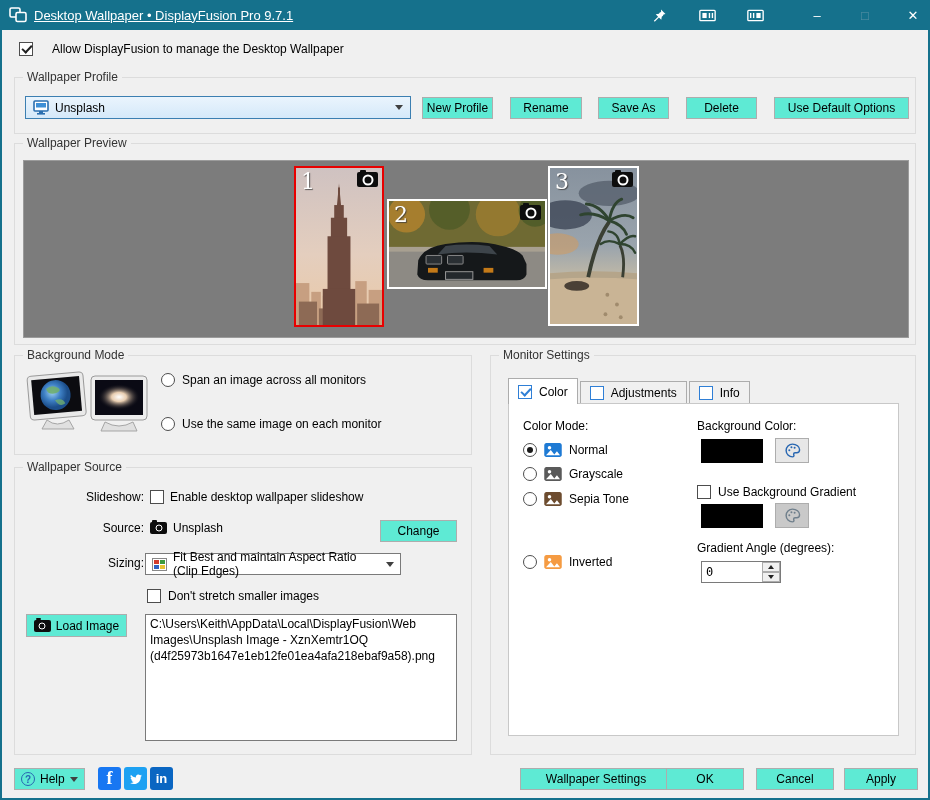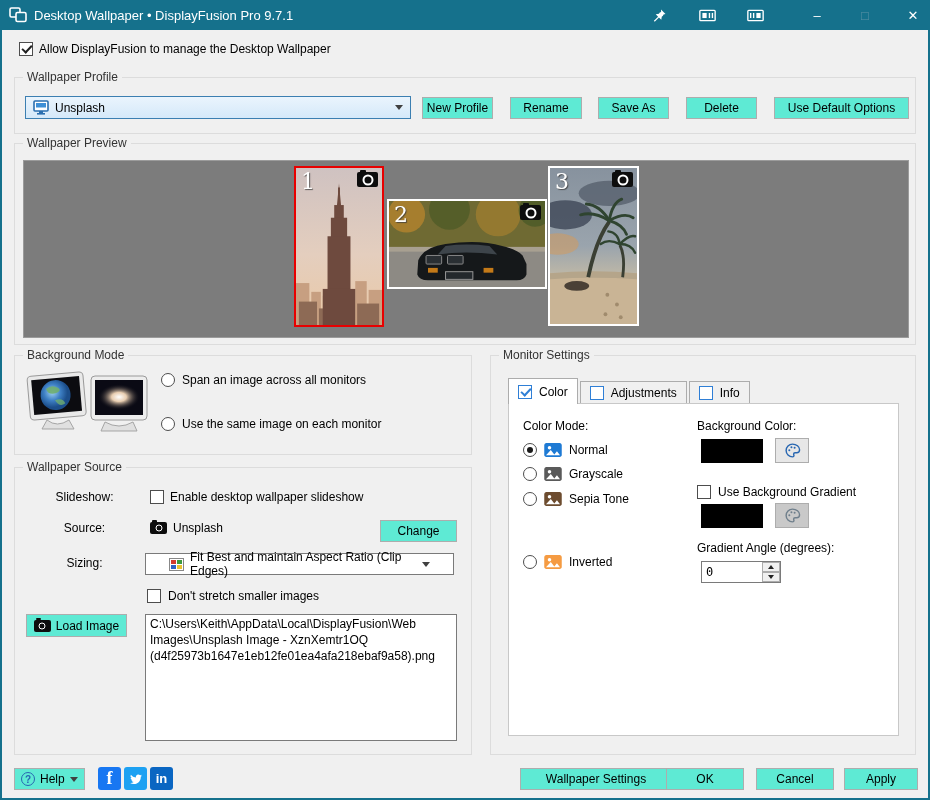--- a/index.html
+++ b/index.html
@@ -4,21 +4,21 @@
 <style>
   * { box-sizing: border-box; }
   body { margin:0; background:#fff; font-family:"Liberation Sans", sans-serif; }
   .window { position:relative; width:930px; height:800px; background:#f0f0f0;
             box-shadow: inset 0 0 0 2px #15718c; font-size:12px; color:#000; overflow:hidden; }
 
   
   .titlebar { position:absolute; left:0; top:0; width:930px; height:30px; background:#15718c;
               display:flex; align-items:center; color:#fff; padding-left:9px; }
   .tb-logo { width:18px; height:16px; margin-right:7px; flex:none; }
-  .tb-title { font-size:13px; }
+  .tb-title { font-size:13px;text-decoration:underline; }
   .tb-controls { margin-left:auto; display:flex; align-items:center; height:100%; }
   .tb-btn { width:34px; height:100%; display:flex; align-items:center; justify-content:center; cursor:default; }
   .tb-btn svg { width:17px; height:15px; }
   .tb-glyph { font-size:13px; line-height:1; }
   .tb-max { color:#5d94a7; }
   .tb-gap { width:14px; }
 
   
   .group { position:absolute; border:1px solid #dcdcdc; }
   .glabel { position:absolute; top:-8px; left:8px; background:#f0f0f0; padding:0 4px; color:#333; }
@@ -27,21 +27,21 @@
   .cb { width:14px; height:14px; background:#fff; border:1px solid #4d4d4d; position:relative; flex:none; display:inline-block; }
   .cb.checked::after { content:""; position:absolute; left:2px; top:2px; width:8px; height:4px;
          border-left:2px solid #222; border-bottom:2px solid #222; transform:rotate(-47deg); }
   .rb { width:14px; height:14px; background:#fff; border:1px solid #4d4d4d; border-radius:50%; position:relative; flex:none; }
   .rb.checked::after { content:""; position:absolute; inset:3px; border-radius:50%; background:#1a1a1a; }
   .hrow { position:absolute; display:flex; align-items:center; gap:7px; height:16px; }
   .arrow-down { width:0; height:0; border-left:4px solid transparent; border-right:4px solid transparent;
                 border-top:5px solid #404040; flex:none; }
 
   
-  .allow-row { position:absolute; left:19px; top:42px; display:flex; align-items:center; gap:6px; }
+  .allow-row { position:absolute; left:19px; top:42px; display:flex; align-items:center; gap:19px; }
 
   
   .g-profile { left:14px; top:77px; width:902px; height:57px; }
   .combo-profile { position:absolute; left:10px; top:18px; width:386px; height:23px;
         background:linear-gradient(#eaf4fd,#d5e9f9); border:1px solid #3c7fb1;
         display:flex; align-items:center; padding:0 7px; gap:6px; }
   .combo-profile .arrow-down { margin-left:auto; }
   .mon-ico { width:16px; height:15px; flex:none; }
 
   
@@ -87,23 +87,23 @@
   .spin-val { position:absolute; left:0; top:0; width:60px; height:20px; border:none; outline:none;
               font-family:"DejaVu Sans Mono", monospace; font-size:12px; padding:2px 4px; background:transparent; }
   .spin-btns { position:absolute; right:0; top:0; width:18px; height:20px; display:flex; flex-direction:column; }
   .spin-b { flex:1; background:#f0f0f0; border:1px solid #acacac; display:flex; align-items:center; justify-content:center; }
   .tri-up { width:0; height:0; border-left:3.5px solid transparent; border-right:3.5px solid transparent; border-bottom:4px solid #222; }
   .tri-dn { width:0; height:0; border-left:3.5px solid transparent; border-right:3.5px solid transparent; border-top:4px solid #222; }
 
   
   .g-source { left:14px; top:467px; width:458px; height:288px; }
   .srow { position:absolute; display:flex; align-items:center; gap:6px; }
-  .slabel { width:119px; text-align:center; flex:none; }
-  .combo-sizing { position:absolute; left:130px; top:85px; width:309px; height:22px; background:#fff;
-                  border:1px solid #7a7a7a; display:flex; align-items:center; gap:6px; padding:0 23px; }
+  .slabel { width:119px; text-align:right; flex:none; }
+  .combo-sizing { position:absolute; left:130px; top:85px; width:256px; height:22px; background:#fff;
+                  border:1px solid #7a7a7a; display:flex; align-items:center; gap:6px; padding:0 6px; }
   .combo-sizing .arrow-down { margin-left:auto; }
   .grid-ico { width:15px; height:13px; flex:none; display:grid; grid-template-columns:1fr 1fr; grid-template-rows:1fr 1fr;
               border:1px solid #888; background:#fff; gap:1px; padding:1px; }
   .cam-sm { width:17px; height:12px; background:#0d0d0d; border-radius:2px; position:relative; flex:none; }
   .cam-sm::before { content:""; position:absolute; left:50%; top:50%; width:5px; height:5px;
              transform:translate(-50%,-50%); border:1.6px solid #fff; border-radius:50%; }
   .cam-sm::after { content:""; position:absolute; top:-2px; left:2px; width:5px; height:2.5px; background:#0d0d0d; border-radius:1px; }
   .pathbox { position:absolute; left:130px; top:146px; width:312px; height:127px; background:#fff;
              border:1px solid #7a7a7a; padding:2px 4px; white-space:pre-wrap; overflow-wrap:break-word;
              line-height:1.32; }

